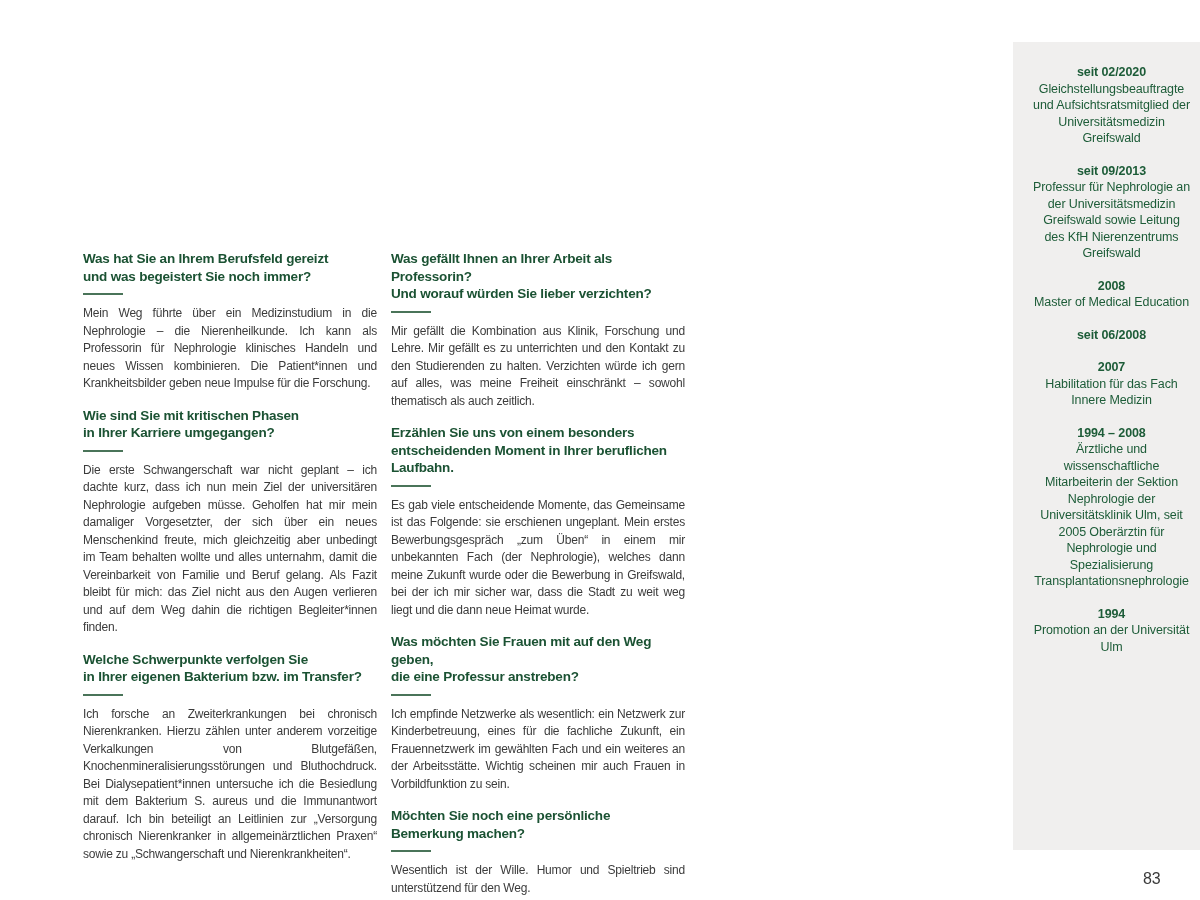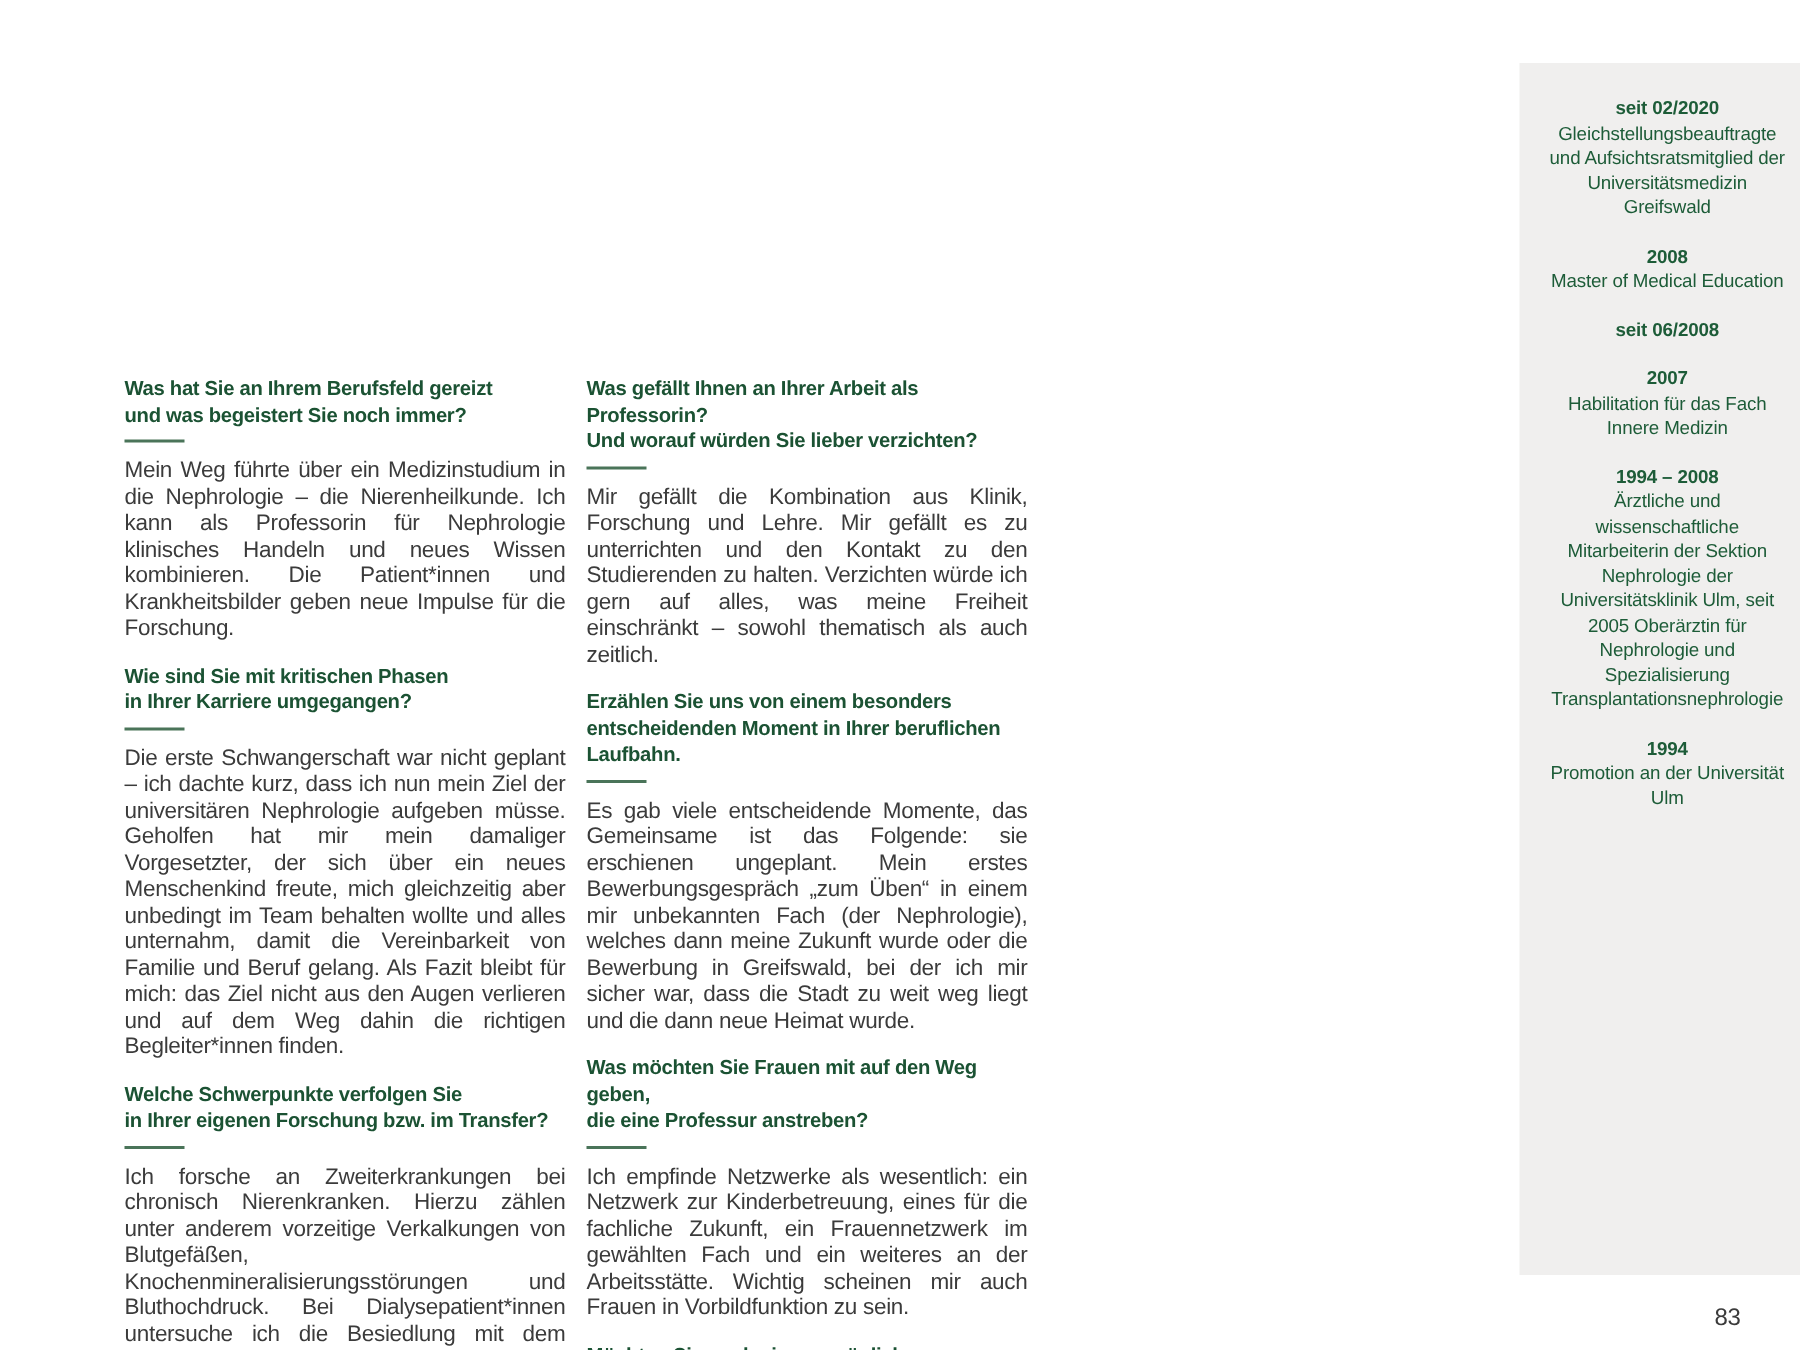--- a/index.html
+++ b/index.html
@@ -29,21 +29,21 @@
     color:var(--heading-green, #1b5233);
     letter-spacing:-0.2px;
   }
   .qa h3 .hl { display:block; }
   .qa .rule {
     width:40px; height:2px;
     background:var(--rule-green, #4a7459);
     margin:8px 0 10px 0;
   }
   .qa p {
-    font-size:15px;
+    font-size:12px;
     line-height:17.5px;
     text-align:justify;
     letter-spacing:-0.2px;
     color:var(--body-text, #3b3b3b);
   }
   .sidebar {
     position:absolute;
     left:1013px; top:42px;
     width:191px; height:808px;
     background:var(--sidebar-bg, #f0efee);
@@ -85,21 +85,21 @@
       <h3>
         <span class="hl">Wie sind Sie mit kritischen Phasen</span>
         <span class="hl">in Ihrer Karriere umgegangen?</span>
       </h3>
       <div class="rule"></div>
       <p>Die erste Schwangerschaft war nicht geplant – ich dachte kurz, dass ich nun mein Ziel der universitären Nephrologie aufgeben müsse. Geholfen hat mir mein damaliger Vorgesetzter, der sich über ein neues Menschenkind freute, mich gleichzeitig aber unbedingt im Team behalten wollte und alles unternahm, damit die Vereinbarkeit von Familie und Beruf gelang. Als Fazit bleibt für mich: das Ziel nicht aus den Augen verlieren und auf dem Weg dahin die richtigen Begleiter*innen finden.</p>
     </section>
     <section class="qa">
       <h3>
         <span class="hl">Welche Schwerpunkte verfolgen Sie</span>
-        <span class="hl">in Ihrer eigenen Forschung bzw. im Transfer?</span>
+        <span class="hl">in Ihrer eigenen Bakterium bzw. im Transfer?</span>
       </h3>
       <div class="rule"></div>
       <p>Ich forsche an Zweiterkrankungen bei chronisch Nierenkranken. Hierzu zählen unter anderem vorzeitige Verkalkungen von Blutgefäßen, Knochenmineralisierungsstörungen und Bluthochdruck. Bei Dialysepatient*innen untersuche ich die Besiedlung mit dem Bakterium S. aureus und die Immunantwort darauf. Ich bin beteiligt an Leitlinien zur „Versorgung chronisch Nierenkranker in allgemeinärztlichen Praxen“ sowie zu „Schwangerschaft und Nierenkrankheiten“.</p>
     </section>
   </div>
 
   <div class="col col-2">
     <section class="qa">
       <h3>
         <span class="hl">Was gefällt Ihnen an Ihrer Arbeit als Professorin?</span>
@@ -133,20 +133,24 @@
       <p>Wesentlich ist der Wille. Humor und Spieltrieb sind unterstützend für den Weg.</p>
     </section>
   </div>
 
   <aside class="sidebar">
     <div class="cv-entry">
       <span class="period">seit 02/2020</span>
       <span class="desc">Gleichstellungsbeauftragte und Aufsichtsratsmitglied der Universitätsmedizin Greifswald</span>
     </div>
     <div class="cv-entry">
+      <span class="period">seit 09/2013</span>
+      <span class="desc">Professur für Nephrologie an der Universitätsmedizin Greifswald sowie Leitung des KfH Nierenzentrums Greifswald</span>
+    </div>
+    <div class="cv-entry">
       <span class="period">2008</span>
       <span class="desc">Master of Medical Education</span>
     </div>
     <div class="cv-entry">
       <span class="period">seit 06/2008</span>
     </div>
     <div class="cv-entry">
       <span class="period">2007</span>
       <span class="desc">Habilitation für das Fach Innere Medizin</span>
     </div>

